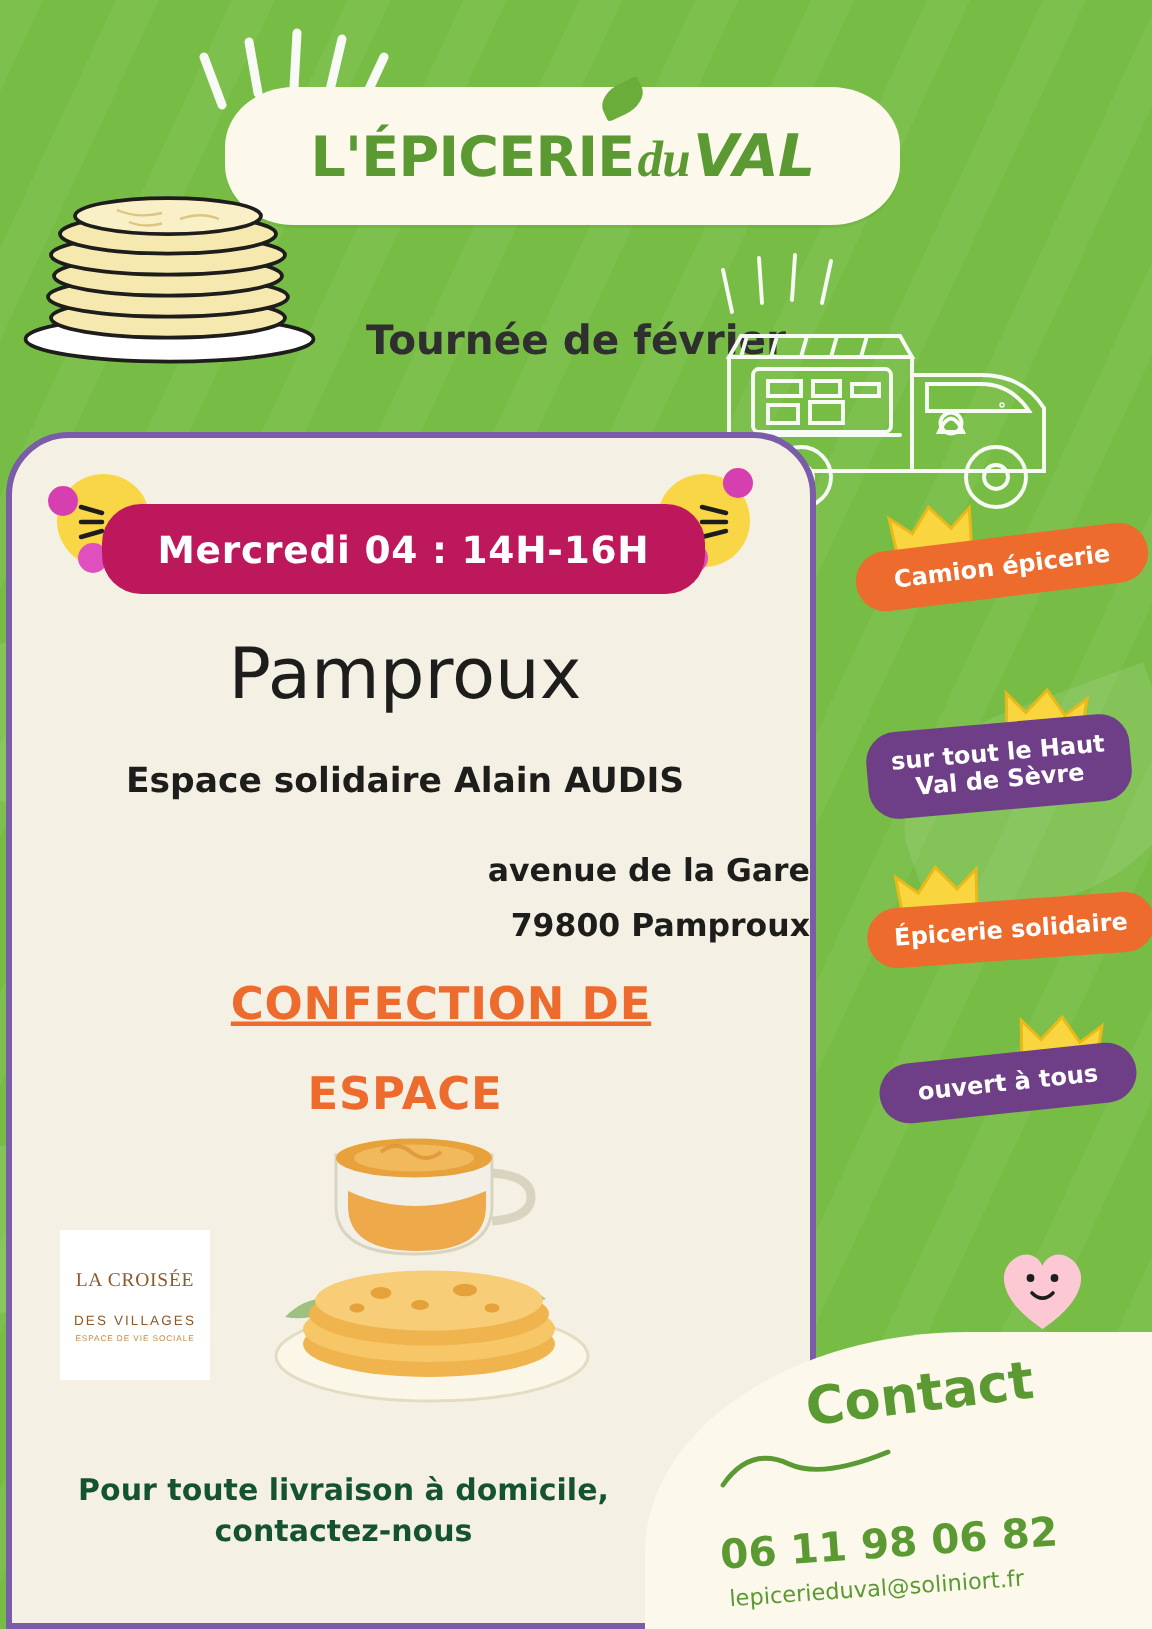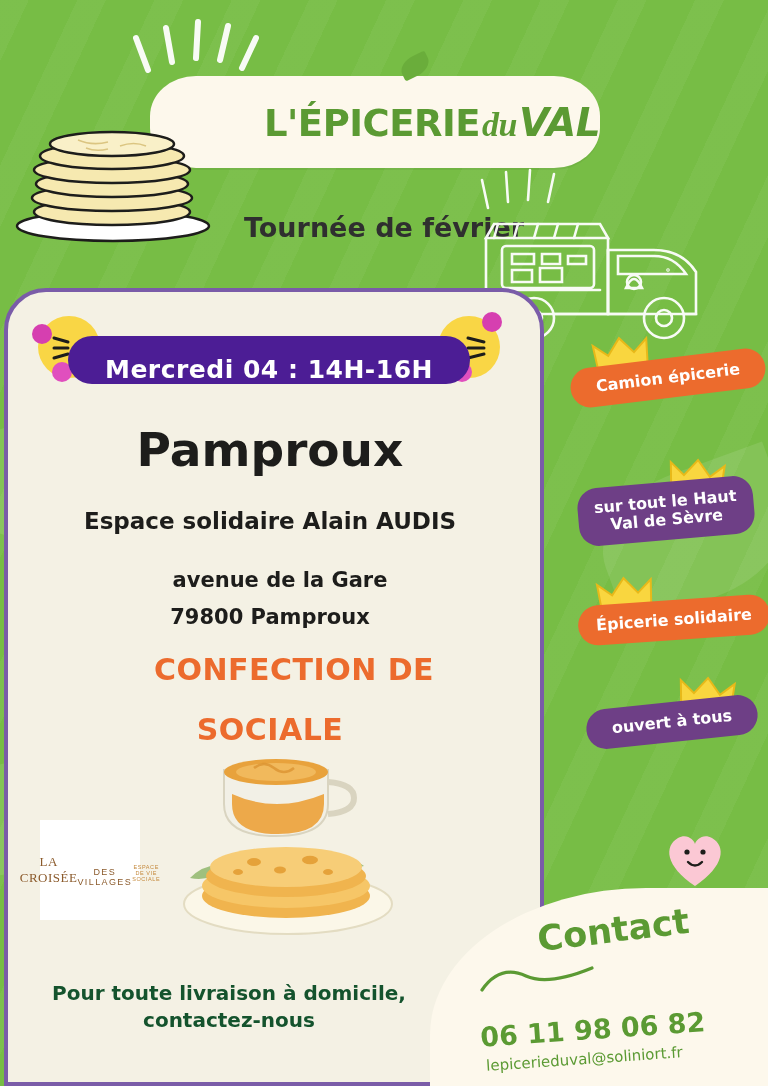--- a/index.html
+++ b/index.html
@@ -32,21 +32,21 @@
   }
 
   
   .logo-badge {
     position: absolute;
     left: 150px; top: 58px;
     width: 450px; height: 92px;
     background: #fdf8ec;
     border-radius: 46px / 40px;
     box-shadow: 0 2px 0 rgba(0,0,0,0.05);
-    display: flex; align-items: center; justify-content: flex-end; margin-top: 18px;
+    display: flex; align-items: center; justify-content: center;
   }
   .logo-text {
     font-family: "DejaVu Sans", sans-serif;
     font-weight: bold;
     font-size: 37px;
     color: #5b9a33;
     letter-spacing: -0.5px;
     white-space: nowrap;
   }
   .logo-text .epi { color: #5b9a33; }
@@ -116,98 +116,99 @@
     background: #d63fb0;
   }
   .emoji .blob.b1 { left: -6px; top: 8px; }
   .emoji .blob.b2 { left: 14px; top: 46px; background:#e04fbe; }
   .emoji .blob.b3 { left: 44px; top: -4px; background:#d63fb0; }
 
   
   .date-banner {
     position: absolute;
     left: 68px; top: 336px;
-    width: 402px; height: 48px;
-    background: #4c1d95;
+    width: 402px; height: 60px;
+    background: #be185d;
     border-radius: 26px;
-    display: flex; align-items: flex-end; justify-content: center;
+    display: flex; align-items: center; justify-content: center;
     z-index: 6;
   }
   .date-banner span {
     font-family: "DejaVu Sans", sans-serif;
     font-weight: bold;
     color: #fff;
     font-size: 25px;
     letter-spacing: 0.5px;
     white-space: nowrap;
   }
 
   
   .city {
     position: absolute; left: 0; width: 540px; top: 422px;
     text-align: center;
     font-family: "DejaVu Sans", sans-serif;
-    font-weight: bold;
+    font-weight: normal;
     font-size: 47px;
     color: #1d1d1b;
   }
   .venue {
     position: absolute; left: 0; width: 540px; top: 508px;
     text-align: center;
     font-family: "DejaVu Sans", sans-serif;
     font-weight: bold;
     font-size: 23px;
     color: #1d1d1b;
   }
   .addr1 {
     position: absolute; left: 0; width: 540px; top: 568px;
-    text-align: center;
+    text-align: right;
     font-family: "DejaVu Sans", sans-serif;
     font-weight: bold;
     font-size: 21px;
     color: #1d1d1b;
     padding-left: 20px;
   }
   .addr2 {
     position: absolute; left: 0; width: 540px; top: 605px;
-    text-align: center;
+    text-align: right;
     font-family: "DejaVu Sans", sans-serif;
     font-weight: bold;
     font-size: 21px;
     color: #1d1d1b;
   }
   .activity1 {
     position: absolute; left: 0; width: 588px; top: 652px;
     text-align: center;
     font-family: "DejaVu Sans", sans-serif;
     font-weight: bold;
     font-size: 30px;
     color: #ec6b2d;
     letter-spacing: 0.5px;
+    text-decoration: underline;
   }
   .activity2 {
     position: absolute; left: 0; width: 540px; top: 712px;
     text-align: center;
     font-family: "DejaVu Sans", sans-serif;
     font-weight: bold;
     font-size: 30px;
     color: #ec6b2d;
     letter-spacing: 0.5px;
   }
 
   
   .crepes-art { position: absolute; left: 168px; top: 748px; width: 240px; height: 200px; }
 
   
   .partner {
     position: absolute;
     left: 40px; top: 820px;
     width: 100px; height: 100px;
     background: #fff;
-    display: flex; 
+    display: flex; flex-direction: column;
     align-items: center; justify-content: center;
     text-align: center;
   }
   .partner .p1 {
     font-family: "Liberation Serif", serif;
     font-size: 13px; color: #8b5a2b; letter-spacing: .5px;
   }
   .partner .p2 {
     font-family: "Liberation Sans", sans-serif;
     font-size: 9px; color: #8b5a2b; letter-spacing: 1.4px; margin-top: 14px;
@@ -408,21 +409,21 @@
 
 <div class="date-banner">
   <span>Mercredi 04 : 14H-16H</span>
 </div>
 
 <div class="city">Pamproux</div>
 <div class="venue">Espace solidaire Alain AUDIS</div>
 <div class="addr1">avenue de la Gare</div>
 <div class="addr2">79800 Pamproux</div>
 <div class="activity1">CONFECTION DE</div>
-<div class="activity2">SOCIALE</div>
+<div class="activity2">ESPACE</div>
 
 <svg class="crepes-art" viewBox="0 0 240 200">
 
   <g fill="#9fc07e">
     <path d="M22 130 q18 -18 40 -10 q-20 14 -40 10z"></path>
     <path d="M196 118 q-20 -16 -40 -6 q20 12 40 6z"></path>
     <path d="M34 160 q16 -14 36 -8 q-18 12 -36 8z"></path>
     <path d="M198 150 q-18 -12 -36 -4 q18 10 36 4z"></path>
   </g>
 

